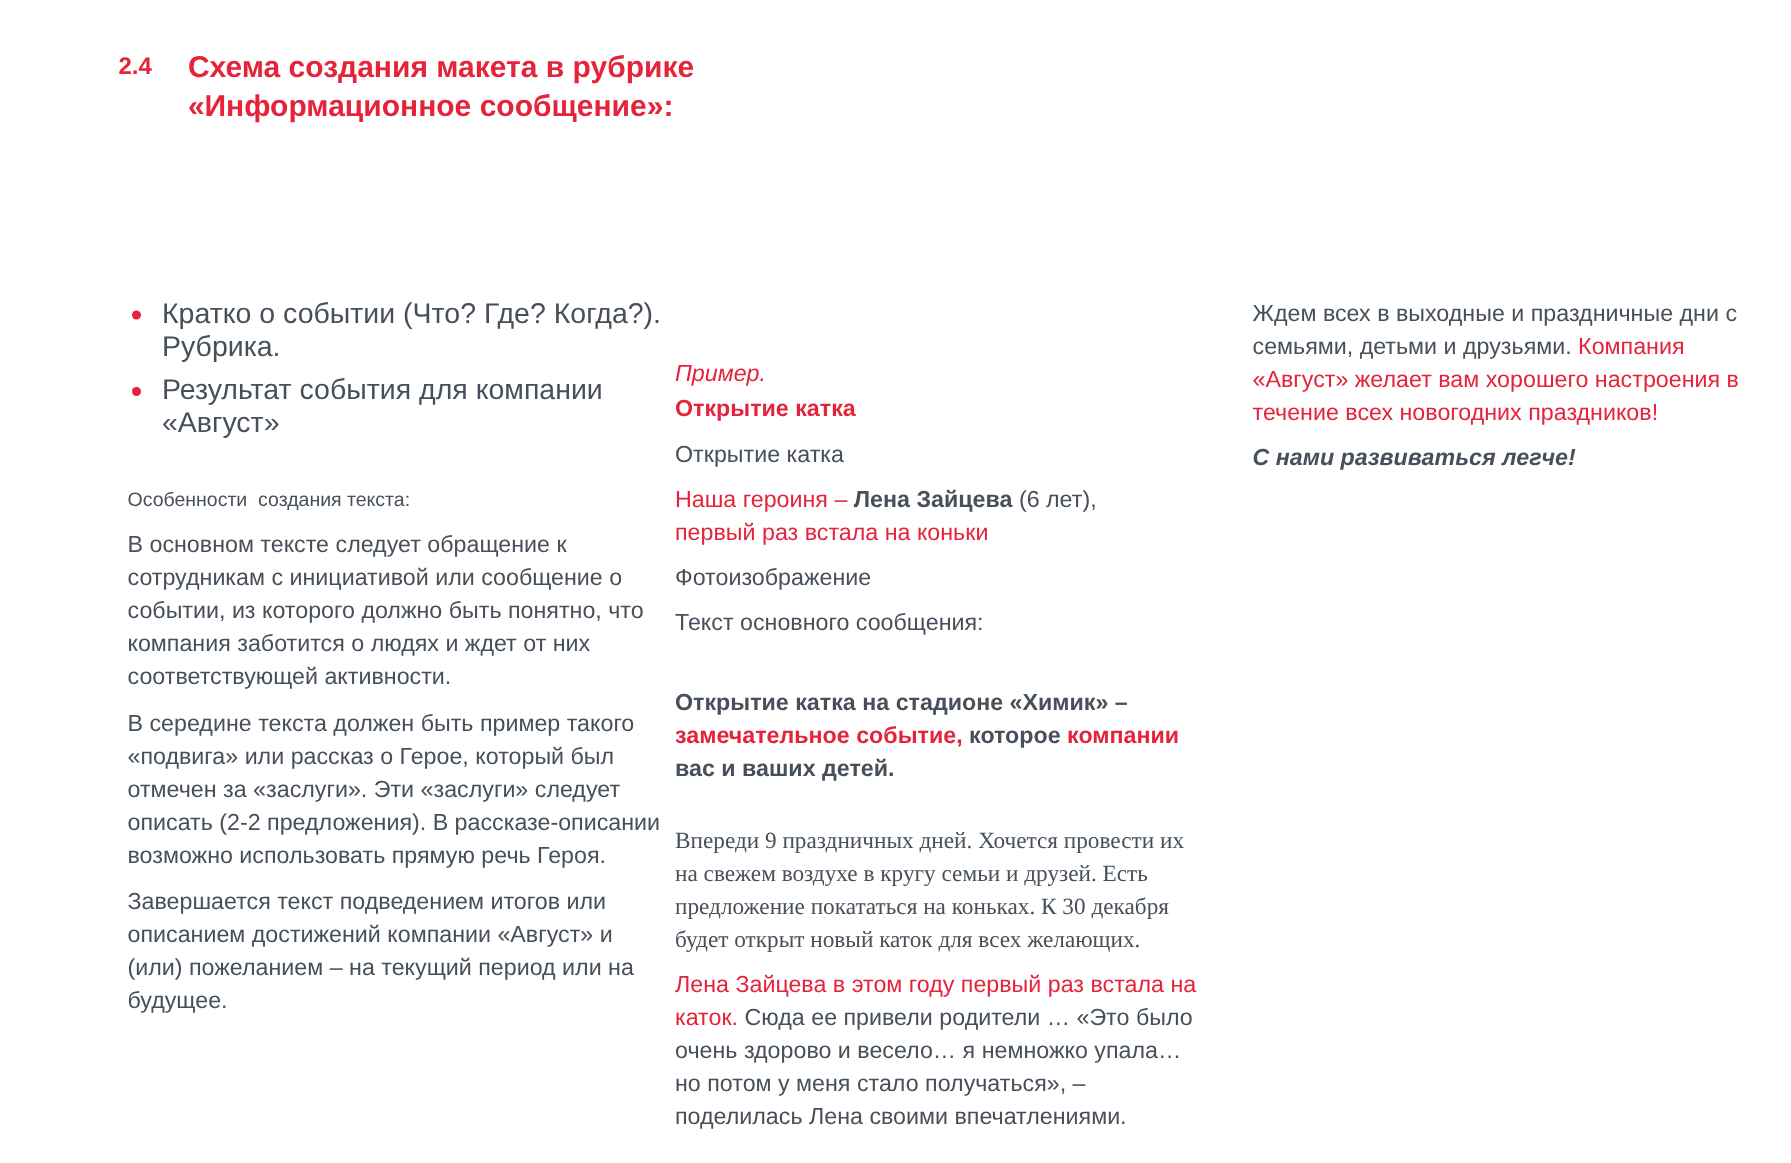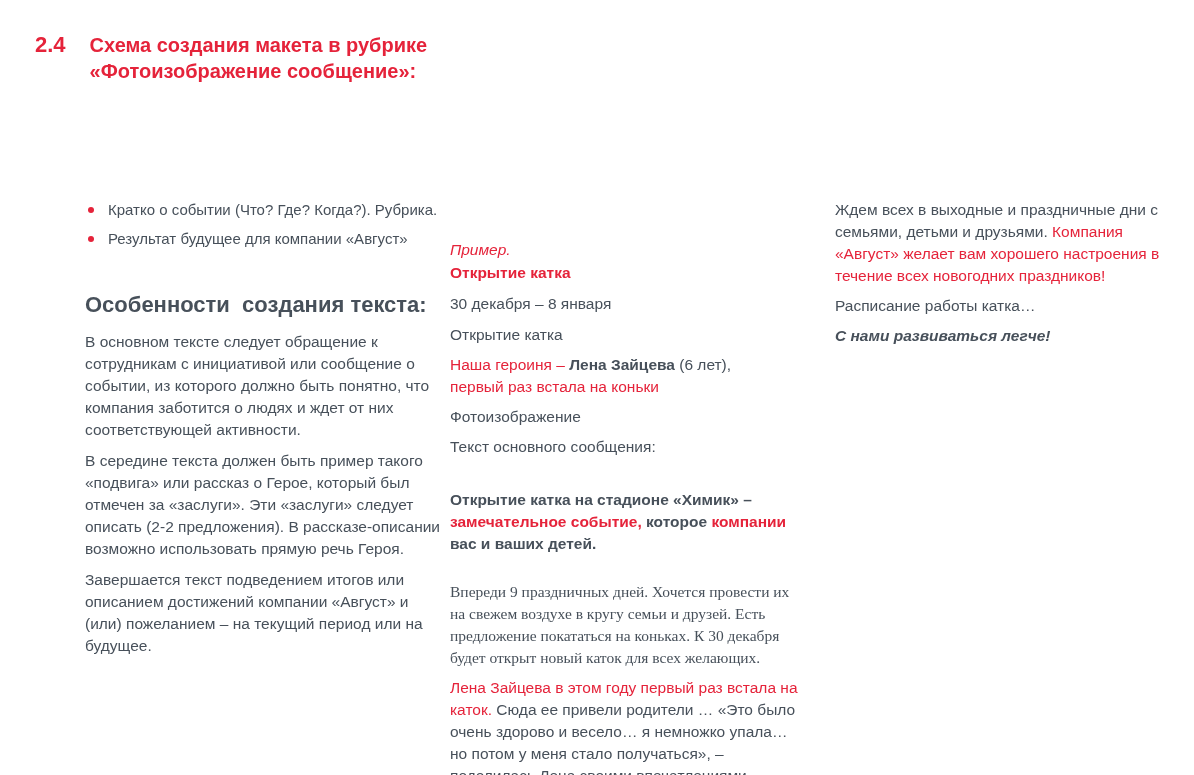--- a/index.html
+++ b/index.html
@@ -18,24 +18,25 @@
   }
   .doc-header {
     position: absolute;
     left: 35px;
     top: 32px;
     display: flex;
     gap: 24px;
     align-items: flex-start;
   }
   .sec-num {
-    font-size: 22px;
+    font-size: 16px;
     font-weight: bold;
     color: var(--red);
     line-height: 26px;
+    margin-left: 44px;
   }
   .doc-title {
     margin: 0;
     font-size: 20px;
     font-weight: bold;
     color: var(--red);
     line-height: 26px;
     white-space: pre-wrap;
   }
   .col { position: absolute; top: 199px; }
@@ -56,91 +57,89 @@
 
   .bullets {
     list-style: none;
     margin: 0 0 0 0;
     padding: 0;
   }
   .bullets li {
     position: relative;
     padding-left: 23px;
     margin-bottom: 7px;
-    font-size: 15px;
+    font-size: 19px;
     line-height: 22px;
     color: var(--dark);
   }
   .dot {
     position: absolute;
     left: 3px;
     top: 8px;
     width: 6px;
     height: 6px;
     border-radius: 50%;
     background: var(--red);
   }
   .btext { white-space: pre-wrap; }
 
   .subhead {
-    margin: 42px 0 13px 0;
-    font-size: 22px;
-    font-weight: bold;
+    margin: 31px 0 13px 0;
+    font-size: 13px;
+    font-weight: normal;
     color: var(--dark);
     white-space: pre-wrap;
   }
 
   .mb0  { margin-bottom: 0; }
   .mb2  { margin-bottom: 1px; }
   .mb8  { margin-bottom: 8px; }
   .mb10 { margin-bottom: 9px; }
   .mt30 { margin-top: 31px; }
   .mt26 { margin-top: 26px; font-family: Liberation Serif, serif; }
 </style>
 </head>
 <body>
 
 <div class="page">
 
   <header class="doc-header">
     <span class="sec-num">2.4</span>
     <h1 class="doc-title">Схема создания макета в рубрике
-«Фотоизображение сообщение»:</h1>
+«Информационное сообщение»:</h1>
   </header>
 
   <section class="col col-left">
     <ul class="bullets">
       <li>
         <span class="dot"></span>
         <span class="btext">Кратко о событии (Что? Где? Когда?). Рубрика.</span>
       </li>
       <li>
         <span class="dot"></span>
-        <span class="btext">Результат будущее для компании «Август»</span>
+        <span class="btext">Результат события для компании «Август»</span>
       </li>
     </ul>
     <h2 class="subhead">Особенности  создания текста:</h2>
     <p class="para mb10">В основном тексте следует обращение к сотрудникам с инициативой или сообщение о событии, из которого должно быть понятно, что компания заботится о людях и ждет от них соответствующей активности.</p>
     <p class="para mb10">В середине текста должен быть пример такого «подвига» или рассказ о Герое, который был отмечен за «заслуги». Эти «заслуги» следует описать (2-2 предложения). В рассказе-описании возможно использовать прямую речь Героя.</p>
     <p class="para">Завершается текст подведением итогов или описанием достижений компании «Август» и (или) пожеланием – на текущий период или на будущее.</p>
   </section>
 
   <section class="col col-middle">
     <p class="para mb2"><span class="red italic">Пример.</span></p>
     <p class="para mb10"><span class="red bold">Открытие катка</span></p>
-    <p class="para mb10"><span>30 декабря – 8 января</span></p>
     <p class="para mb8"><span>Открытие катка</span></p>
     <p class="para mb8"><span class="red">Наша героиня – </span><span class="bold">Лена Зайцева</span><span> (6 лет),</span><span class="red">
 первый раз встала на коньки</span></p>
     <p class="para mb8"><span>Фотоизображение</span></p>
     <p class="para mb0"><span>Текст основного сообщения:</span></p>
     <p class="para mt30 mb0"><span class="bold">Открытие катка на стадионе «Химик» – </span><span class="red bold">замечательное событие,</span><span class="bold"> которое </span><span class="red bold">компании</span><span class="bold"> вас и ваших детей.</span></p>
     <p class="para mt26 mb8"><span>Впереди 9 праздничных дней. Хочется провести их на свежем воздухе в кругу семьи и друзей. Есть предложение покататься на коньках. К 30 декабря будет открыт новый каток для всех желающих.</span></p>
     <p class="para mb0"><span class="red">Лена Зайцева в этом году первый раз встала на каток.</span><span> Сюда ее привели родители … «Это было очень здорово и весело… я немножко упала… но потом у меня стало получаться», – поделилась Лена своими впечатлениями.</span></p>
   </section>
 
   <section class="col col-right">
     <p class="para mb8"><span>Ждем всех в выходные и праздничные дни с семьями, детьми и друзьями. </span><span class="red">Компания «Август» желает вам хорошего настроения в течение всех новогодних праздников!</span></p>
-    <p class="para mb8"><span>Расписание работы катка…</span></p>
     <p class="para mb0"><span class="bold italic">С нами развиваться легче!</span></p>
   </section>
 
 </div>
 
 </body></html>

